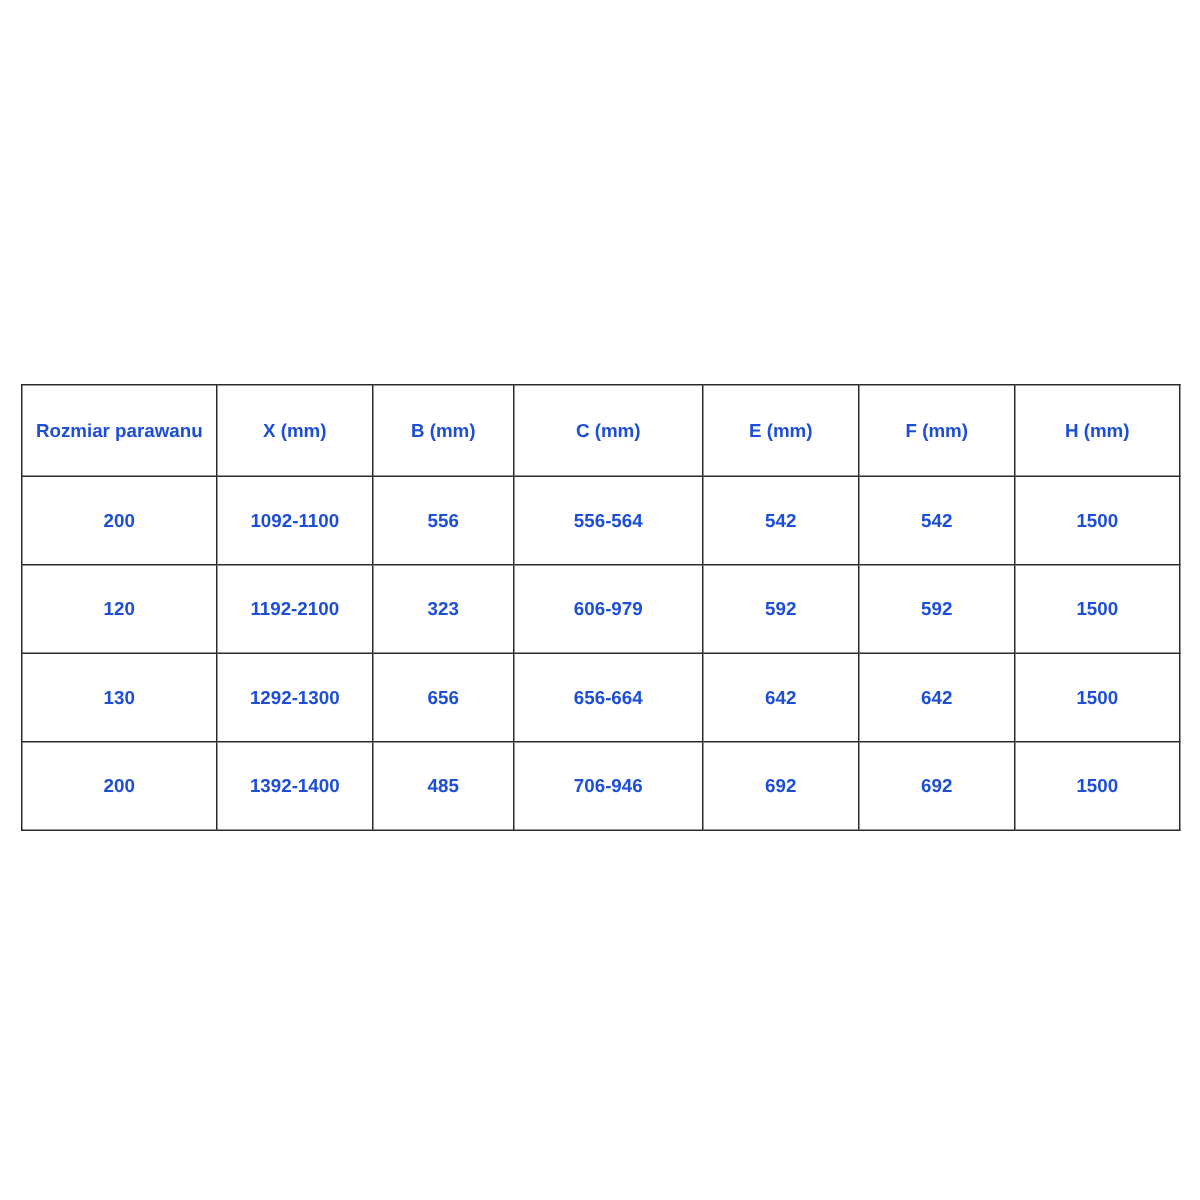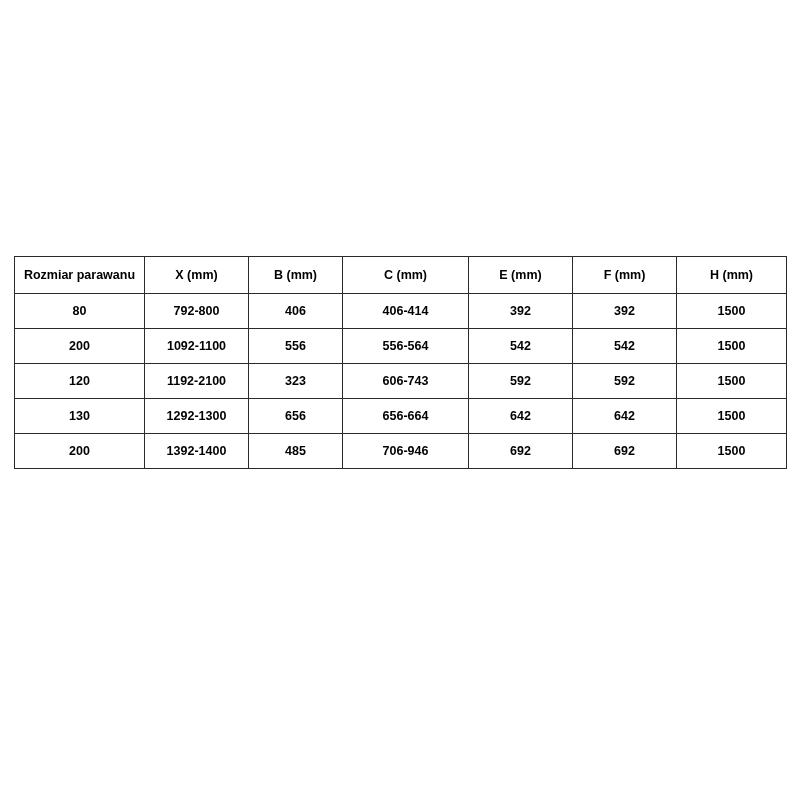--- a/index.html
+++ b/index.html
@@ -26,22 +26,22 @@
     width: 772px;
     table-layout: fixed;
   }
   table.spec th,
   table.spec td {
     border: 1px solid #2b2b2b;
     text-align: center;
     vertical-align: middle;
     height: 34px;
     font-size: 12.5px;
-    color: #000000;
-    padding: 0 2px;
+    color: #1d4ed8;
+    padding: 12px 2px;
   }
   table.spec thead th {
     font-weight: bold;
     height: 36px;
   }
   table.spec tbody td {
     font-weight: bold;
   }
   col.c0 { width: 130px; }
   col.c1 { width: 104px; }
@@ -71,42 +71,33 @@
         <th>X (mm)</th>
         <th>B (mm)</th>
         <th>C (mm)</th>
         <th>E (mm)</th>
         <th>F (mm)</th>
         <th>H (mm)</th>
       </tr>
     </thead>
     <tbody>
       <tr>
-        <td>80</td>
-        <td>792-800</td>
-        <td>406</td>
-        <td>406-414</td>
-        <td>392</td>
-        <td>392</td>
-        <td>1500</td>
-      </tr>
-      <tr>
         <td>200</td>
         <td>1092-1100</td>
         <td>556</td>
         <td>556-564</td>
         <td>542</td>
         <td>542</td>
         <td>1500</td>
       </tr>
       <tr>
         <td>120</td>
         <td>1192-2100</td>
         <td>323</td>
-        <td>606-743</td>
+        <td>606-979</td>
         <td>592</td>
         <td>592</td>
         <td>1500</td>
       </tr>
       <tr>
         <td>130</td>
         <td>1292-1300</td>
         <td>656</td>
         <td>656-664</td>
         <td>642</td>

